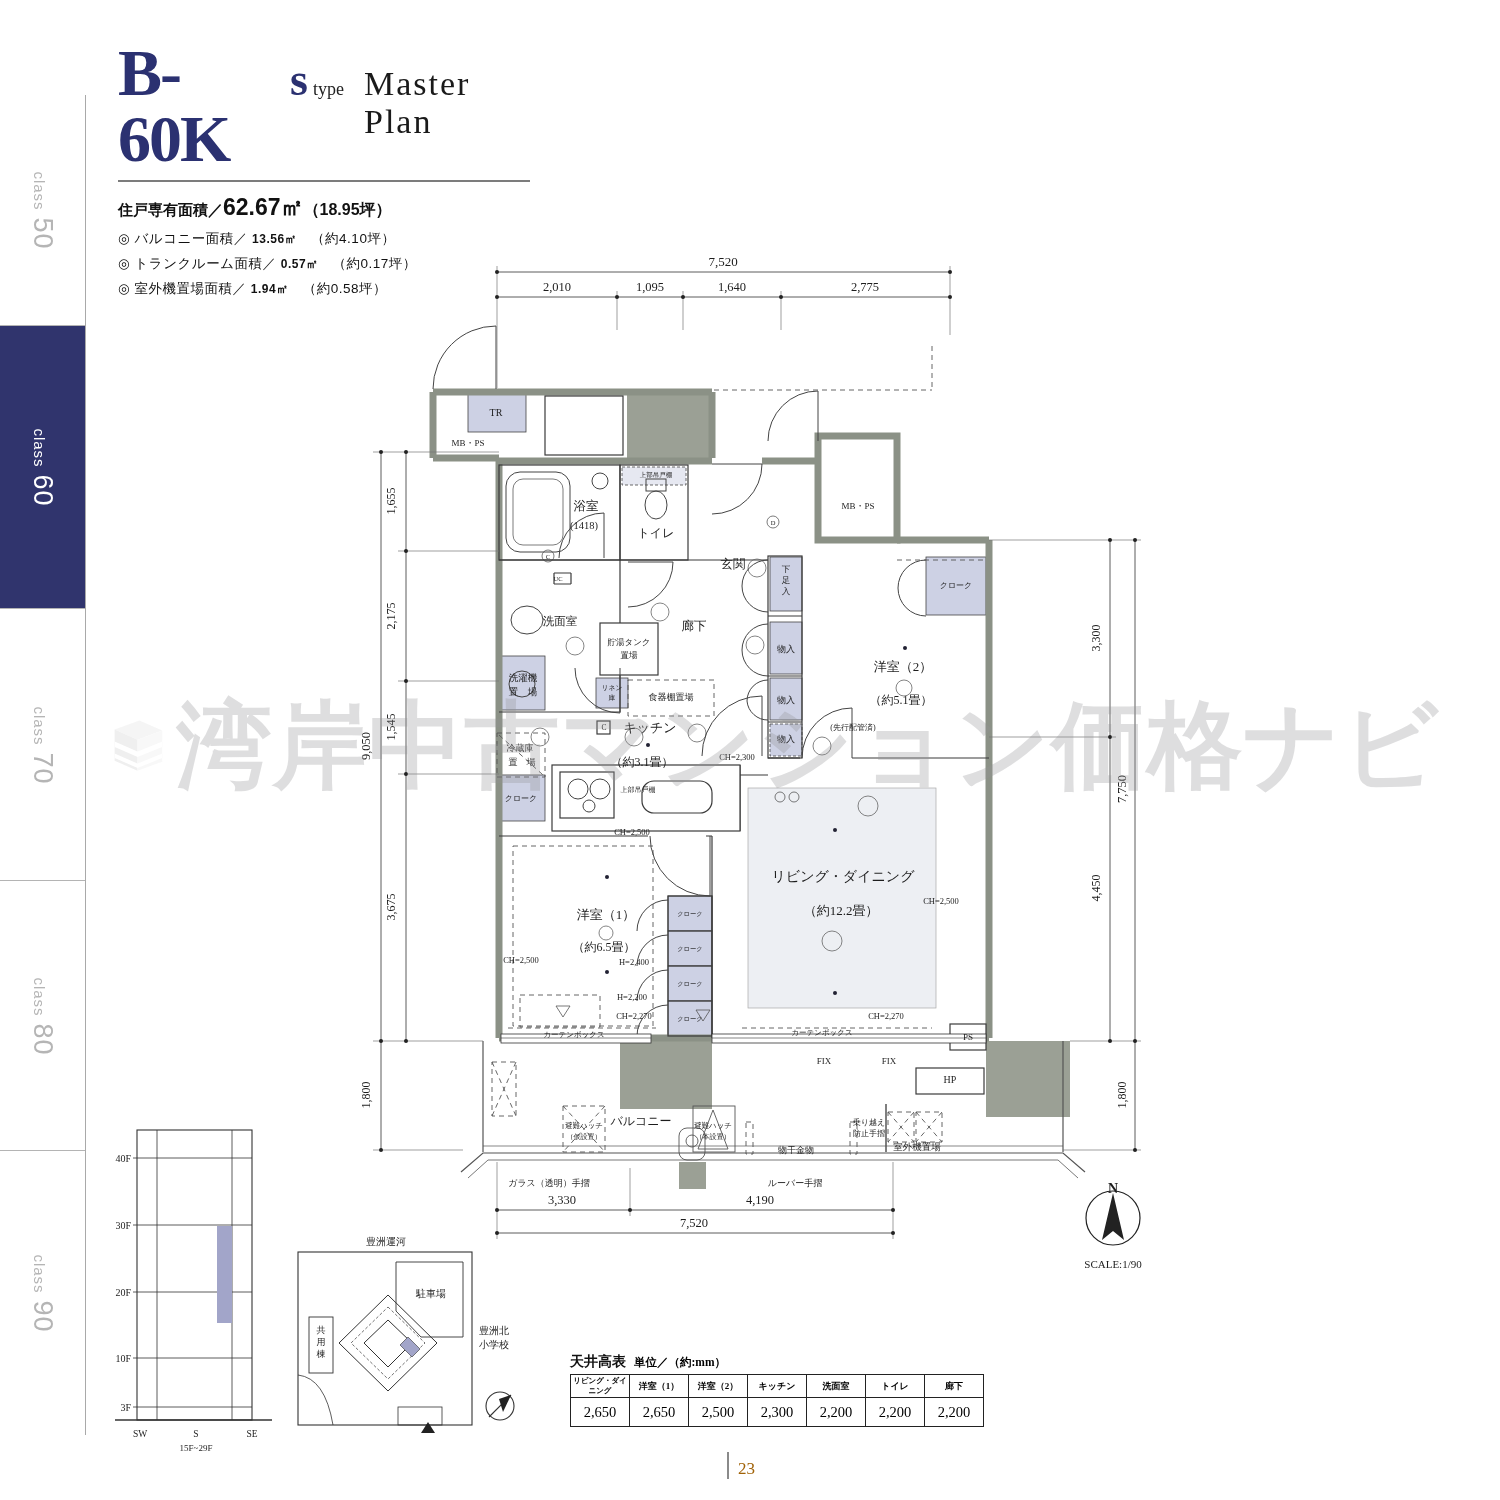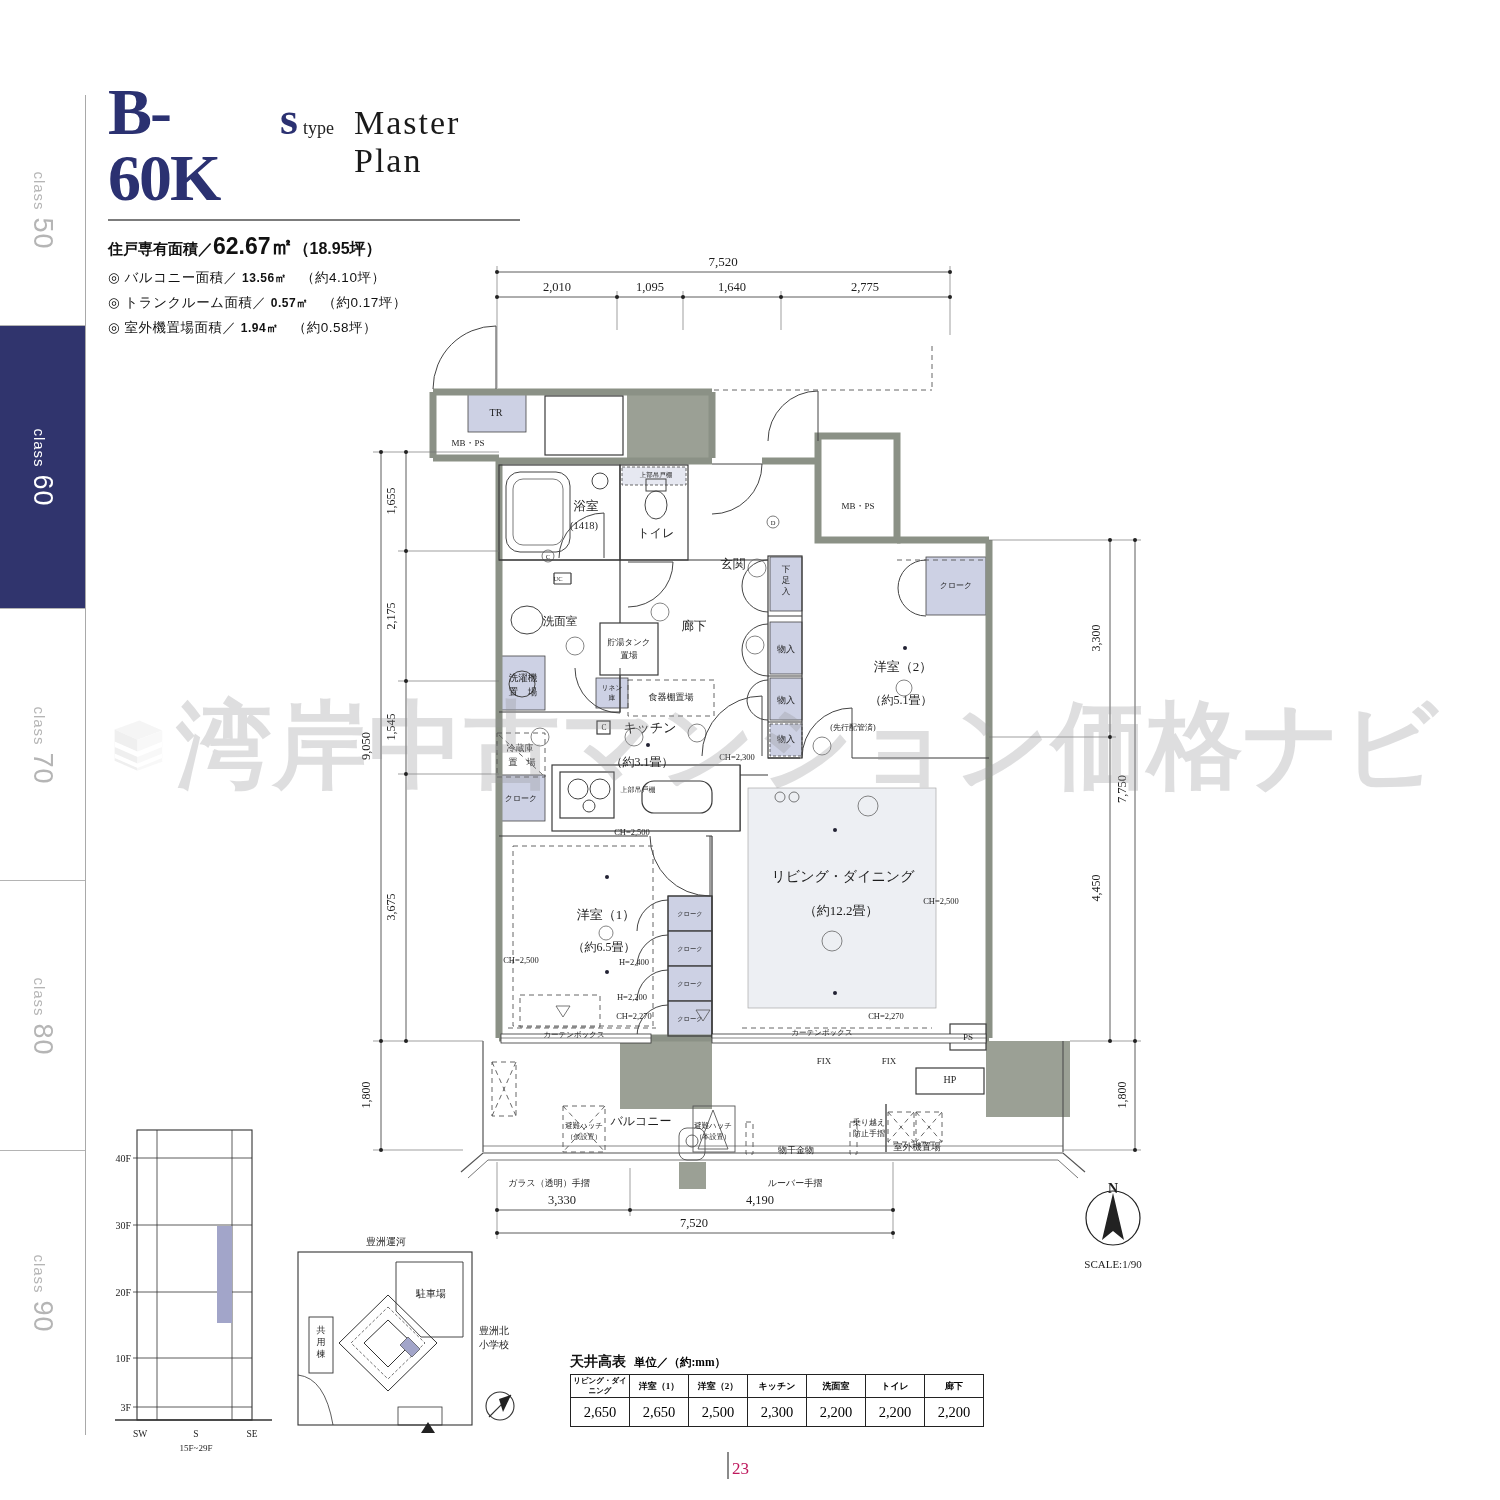--- a/index.html
+++ b/index.html
@@ -10,21 +10,21 @@
   .side-tab{position:absolute;left:0;width:85px;display:flex;align-items:center;justify-content:center;}
   .side-tab .rot{transform:rotate(90deg);white-space:nowrap;display:flex;align-items:baseline;gap:7px;
         font-family:"Liberation Sans","DejaVu Sans",sans-serif;color:#b5b5b5;}
   .side-tab .w{font-size:15px;letter-spacing:1px;}
   .side-tab .n{font-size:27px;letter-spacing:1px;}
   .side-tab.active{background:#30346d;}
   .side-tab.active .rot{color:#ffffff;}
   .side-tab{border-top:1px solid #b4b4b4;}
   .side-tab.first{border-top:none;}
   
-  #header{position:absolute;left:108px;top:40px;width:430px;z-index:5;margin-top:39px;}
+  #header{position:absolute;left:118px;top:40px;width:430px;z-index:5;}
   #title-line{display:flex;align-items:baseline;}
   #title-code{font-size:66px;font-weight:bold;color:#2b3171;letter-spacing:-2px;line-height:1;}
   #title-suffix{font-size:46px;font-weight:bold;color:#2b3171;line-height:1;}
   #title-type{font-size:18px;color:#222;margin-left:5px;}
   #title-plan{font-size:34px;color:#1a1a1a;margin-left:20px;letter-spacing:2px;}
   .hr{height:1px;background:#7c7c7c;width:412px;}
   #layout-type{font-size:30px;color:#111;letter-spacing:2px;margin:4px 0 2px 2px;}
   #area-block{font-family:"Liberation Sans","DejaVu Sans",sans-serif;margin-top:10px;}
   #area-main{font-size:15px;font-weight:bold;color:#111;}
   #area-main .val{font-size:23px;}
@@ -44,21 +44,21 @@
   #ceiling-title{font-size:14px;font-weight:bold;color:#111;}
   #ceiling-unit{font-size:11.5px;font-weight:bold;margin-left:8px;}
   #ceiling table{border-collapse:collapse;margin-top:3px;}
   #ceiling th,#ceiling td{border:1px solid #222;text-align:center;}
   #ceiling th{font-size:9px;font-weight:bold;width:58px;height:17px;padding:1px 0;}
   #ceiling th.small{font-size:7.5px;}
   #ceiling td{font-size:14.5px;height:26px;}
   
   #footer{position:absolute;left:727px;top:1452px;display:flex;align-items:flex-end;z-index:5;}
   #footer .bar{width:2px;height:27px;background:#8a8a8a;}
-  #footer .num{font-size:17px;color:#be185d;margin-left:3px;line-height:1.2;}
+  #footer .num{font-size:17px;color:#a16207;margin-left:9px;line-height:1.2;}
 </style>
 </head>
 <body>
 
 <div id="page">
 
   <svg id="plan-svg" width="1500" height="1500" viewBox="0 0 1500 1500">
 
     <g fill="#9ba095" stroke="none">
       <rect x="627" y="389" width="85" height="69"></rect>

